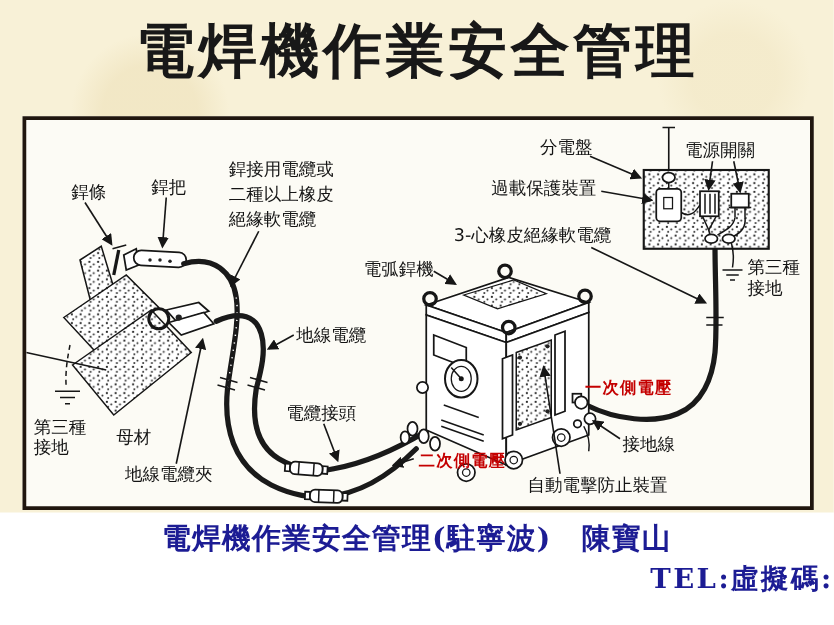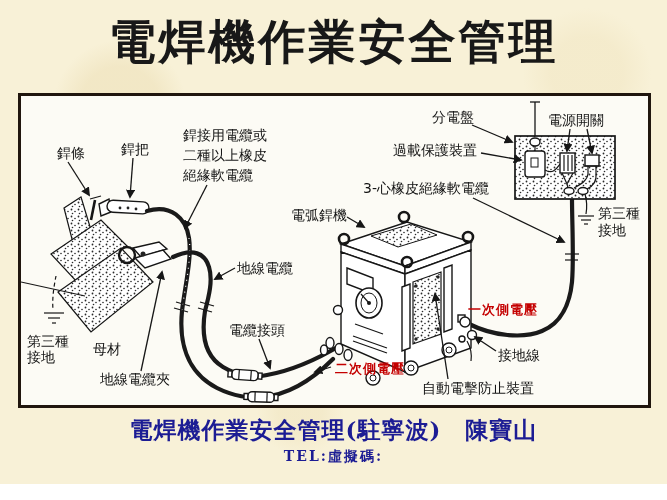--- a/index.html
+++ b/index.html
@@ -1,21 +1,21 @@
 <!DOCTYPE html>
 <html><head>
 <meta charset="utf-8">
 <style>
   html,body{margin:0;padding:0;}
   body{
     width:667px;height:500px;overflow:hidden;
     font-family:"DejaVu Sans",sans-serif;
   }
   .slide{
-    position:relative;width:667px;height:484px;
+    position:relative;width:667px;height:410px;
     background-color:#f8f1d7;
     background-image:
       radial-gradient(circle at 18% 22%, rgba(231,214,166,.35) 0 6%, transparent 10%),
       radial-gradient(circle at 72% 64%, rgba(231,214,166,.30) 0 5%, transparent 9%),
       radial-gradient(circle at 45% 85%, rgba(236,222,180,.35) 0 4%, transparent 8%),
       radial-gradient(circle at 88% 15%, rgba(236,222,180,.30) 0 5%, transparent 9%);
   }
   .title{
     position:absolute;top:10px;left:0;width:100%;margin:0;
     text-align:center;
@@ -30,21 +30,21 @@
     background:#fcfbf5;
     box-sizing:content-box;
   }
   .diagram-frame svg{display:block;width:627px;height:309px;}
   .footer{
     position:absolute;top:415px;left:0;width:100%;
     text-align:center;color:#1c1c94;font-weight:bold;
     font-family:"DejaVu Serif","Liberation Serif",serif;
   }
   .footer .line1{font-size:23px;letter-spacing:1px;}
-  .footer .line2{font-size:14px;letter-spacing:2px;margin-top:2px;}
+  .footer .line2{font-size:22px;letter-spacing:2px;margin-top:2px;text-align:right;}
   
   text{font-family:"DejaVu Sans",sans-serif;font-size:14px;fill:#141414;}
   text.red{font-size:13px;font-weight:bold;fill:#c40000;letter-spacing:1px;}
   .ln{stroke:#161616;stroke-width:1.3;fill:none;}
   .cable{stroke:#1a1a1a;stroke-width:4.2;fill:none;stroke-linecap:round;}
   .thin{stroke:#161616;stroke-width:1.2;fill:none;}
   .wfill{fill:#ffffff;stroke:#161616;stroke-width:1.4;}
 </style>
 </head>
 <body>

